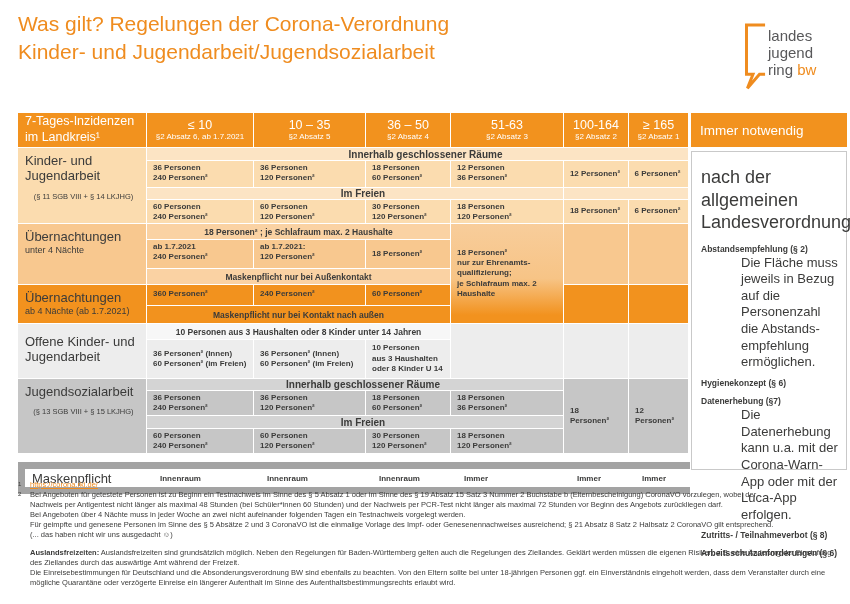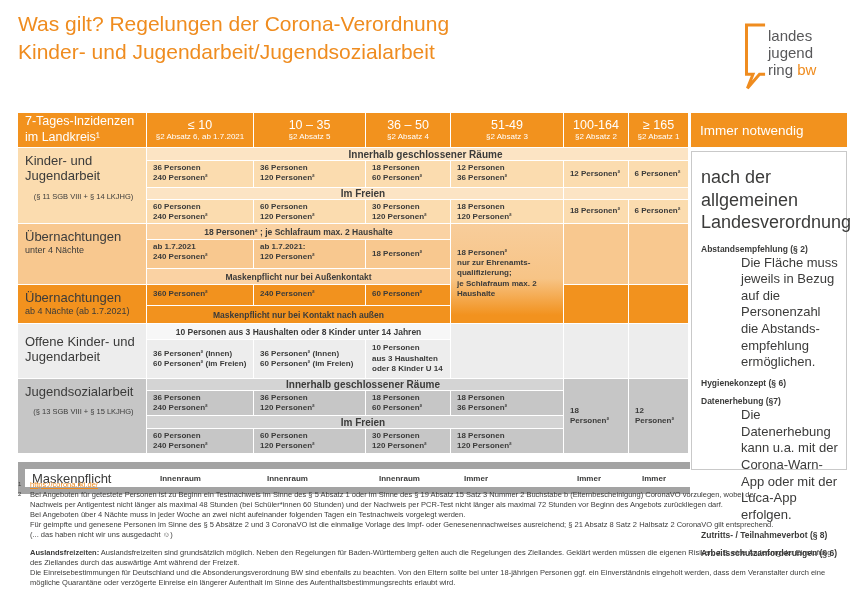--- a/index.html
+++ b/index.html
@@ -106,21 +106,21 @@
       </div>
       <div class="hcell">
         <div class="hrange">10 – 35</div>
         <div class="habsatz">§2 Absatz 5</div>
       </div>
       <div class="hcell">
         <div class="hrange">36 – 50</div>
         <div class="habsatz">§2 Absatz 4</div>
       </div>
       <div class="hcell">
-        <div class="hrange">51-49</div>
+        <div class="hrange">51-63</div>
         <div class="habsatz">§2 Absatz 3</div>
       </div>
       <div class="hcell">
         <div class="hrange">100-164</div>
         <div class="habsatz">§2 Absatz 2</div>
       </div>
       <div class="hcell">
         <div class="hrange">≥ 165</div>
         <div class="habsatz">§2 Absatz 1</div>
       </div>

